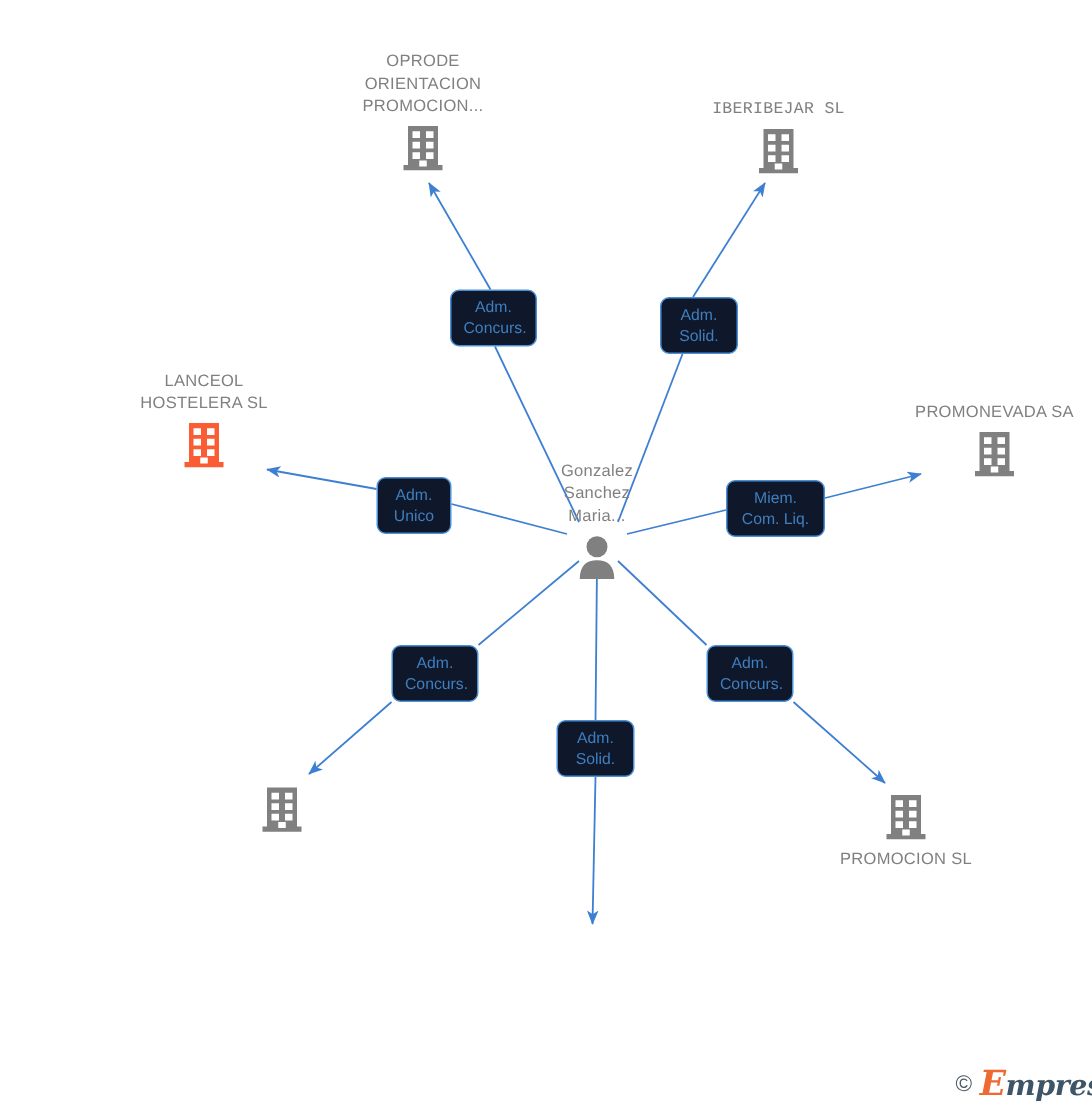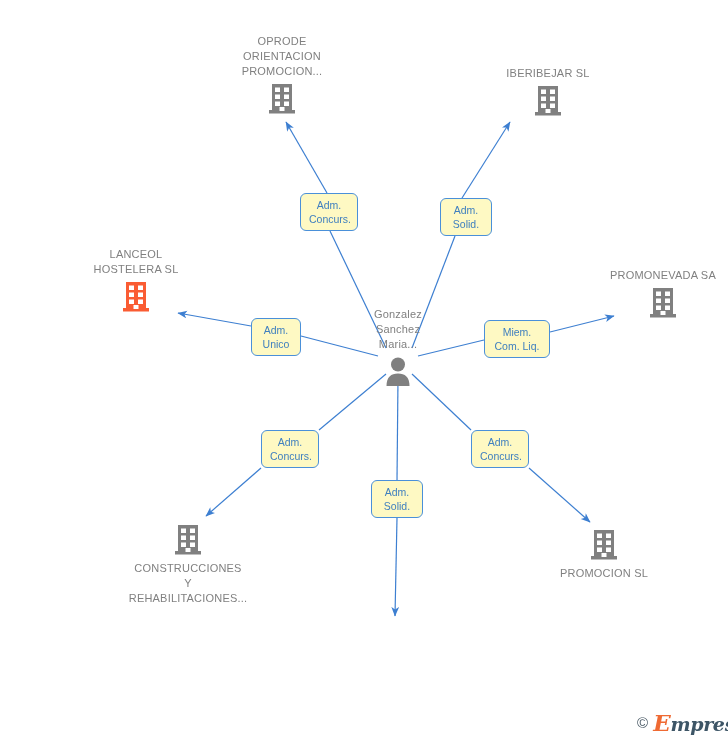--- a/index.html
+++ b/index.html
@@ -45,21 +45,21 @@
     display: block;
     margin: 0 auto;
   }
   .label-above .node-label { margin-bottom: 4px; }
   .label-below .node-label { margin-top: 5px; }
 
   .rel-box {
     position: absolute;
     border: 1px solid #4a90d9;
     border-radius: 6px;
-    background: #fef9c3;
+    background: #0f172a;
     color: #3f7fbf;
     font-size: 10.5px;
     line-height: 14px;
     text-align: center;
     padding: 4px 8px 5px 8px;
     white-space: pre-line;
     box-sizing: border-box;
   }
   .watermark {
     position: absolute;
@@ -143,21 +143,21 @@
       <rect x="8" y="4.5" width="5" height="4.5" fill="#ffffff"></rect>
       <rect x="17" y="4.5" width="5" height="4.5" fill="#ffffff"></rect>
       <rect x="8" y="11.5" width="5" height="4.5" fill="#ffffff"></rect>
       <rect x="17" y="11.5" width="5" height="4.5" fill="#ffffff"></rect>
       <rect x="8" y="18.5" width="5" height="4.5" fill="#ffffff"></rect>
       <rect x="17" y="18.5" width="5" height="4.5" fill="#ffffff"></rect>
       <rect x="12.5" y="24" width="5" height="4" fill="#ffffff"></rect>
     </svg>
   </div>
 
-  <div class="node label-above" style="left:514px; top:66px;">
+  <div class="node label-above" style="left:485px; top:66px;font-family:Liberation Mono, monospace;">
     <div class="node-label">IBERIBEJAR SL</div>
     <svg class="node-icon" width="30" height="32" viewBox="0 0 30 32">
       <rect x="5" y="1" width="20" height="27" fill="#808080"></rect>
       <rect x="2" y="27" width="26" height="3.5" fill="#808080"></rect>
       <rect x="8" y="4.5" width="5" height="4.5" fill="#ffffff"></rect>
       <rect x="17" y="4.5" width="5" height="4.5" fill="#ffffff"></rect>
       <rect x="8" y="11.5" width="5" height="4.5" fill="#ffffff"></rect>
       <rect x="17" y="11.5" width="5" height="4.5" fill="#ffffff"></rect>
       <rect x="8" y="18.5" width="5" height="4.5" fill="#ffffff"></rect>
       <rect x="17" y="18.5" width="5" height="4.5" fill="#ffffff"></rect>
@@ -201,23 +201,20 @@
       <rect x="5" y="1" width="20" height="27" fill="#808080"></rect>
       <rect x="2" y="27" width="26" height="3.5" fill="#808080"></rect>
       <rect x="8" y="4.5" width="5" height="4.5" fill="#ffffff"></rect>
       <rect x="17" y="4.5" width="5" height="4.5" fill="#ffffff"></rect>
       <rect x="8" y="11.5" width="5" height="4.5" fill="#ffffff"></rect>
       <rect x="17" y="11.5" width="5" height="4.5" fill="#ffffff"></rect>
       <rect x="8" y="18.5" width="5" height="4.5" fill="#ffffff"></rect>
       <rect x="17" y="18.5" width="5" height="4.5" fill="#ffffff"></rect>
       <rect x="12.5" y="24" width="5" height="4" fill="#ffffff"></rect>
     </svg>
-    <div class="node-label">CONSTRUCCIONES
-Y
-REHABILITACIONES...</div>
   </div>
 
 
   <div class="node label-below" style="left:570px; top:529px;">
     <svg class="node-icon" width="30" height="32" viewBox="0 0 30 32">
       <rect x="5" y="1" width="20" height="27" fill="#808080"></rect>
       <rect x="2" y="27" width="26" height="3.5" fill="#808080"></rect>
       <rect x="8" y="4.5" width="5" height="4.5" fill="#ffffff"></rect>
       <rect x="17" y="4.5" width="5" height="4.5" fill="#ffffff"></rect>
       <rect x="8" y="11.5" width="5" height="4.5" fill="#ffffff"></rect>

